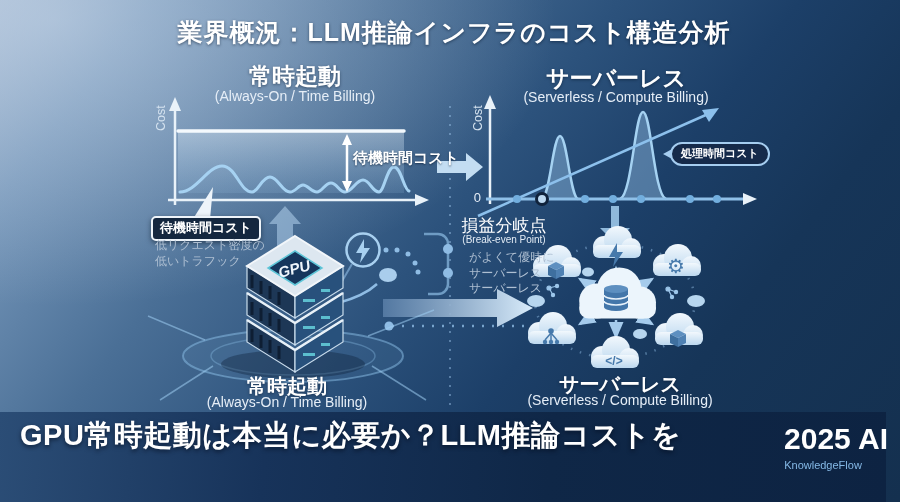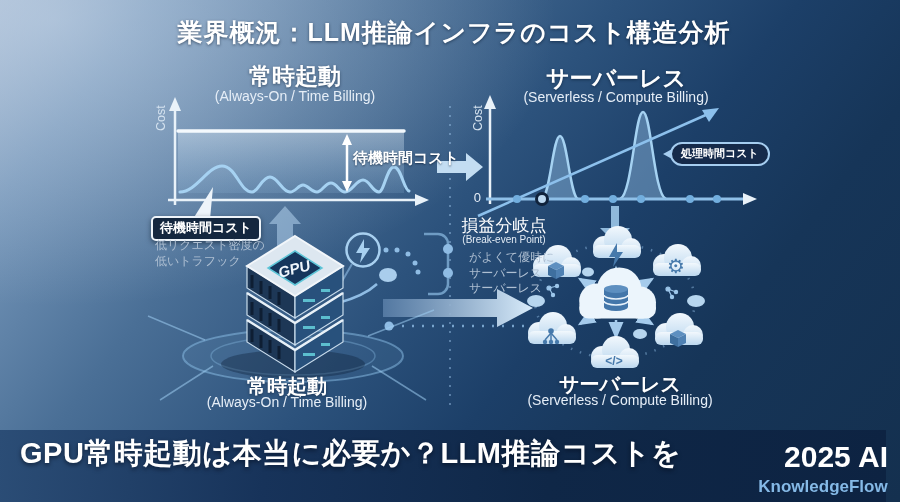--- a/index.html
+++ b/index.html
@@ -21,26 +21,26 @@
   .badge{background:#14273f;border:2px solid #eef4fa;border-radius:5px;
          padding:1px 7px 2px;font-size:13px;font-weight:800;white-space:nowrap;
          box-shadow:0 2px 5px rgba(4,15,30,.5);}
   .pill{background:#152a4a;border:2px solid #a5cdf0;border-radius:12px;
         padding:2px 9px 3px;font-size:11px;font-weight:800;white-space:nowrap;}
   .note{font-size:12px;line-height:15.5px;color:#aebfd2;margin-left:8px;}
   .be-head{font-size:17px;font-weight:400;width:170px;}
   .be-sub{font-size:10px;color:#e3ecf5;width:170px;}
   .botlabel{width:260px;font-size:20px;font-weight:800;text-shadow:0 1px 3px rgba(5,20,40,.5);}
   .botsub{width:300px;font-size:14px;color:#e6eef7;}
-  .footer{left:0;right:14px;bottom:0;height:72px;
+  .footer{left:0;right:14px;bottom:0;height:90px;
           background:linear-gradient(95deg,#2b4d76 0%,#17335a 30%,#0f2747 62%,#0d2342 100%);}
   .headline{left:20px;top:6px;font-size:29px;line-height:35.5px;font-weight:800;
             letter-spacing:.5px;text-shadow:0 2px 4px rgba(0,10,25,.6);}
   .brand1{left:758px;top:10px;width:130px;font-size:30px;font-weight:800;text-align:right;}
-  .brand2{left:748px;top:47px;width:150px;font-size:17px;font-weight:700;color:#85b9e6;}
+  .brand2{left:748px;top:47px;width:150px;font-size:11px;font-weight:400;color:#85b9e6;}
 </style>
 </head>
 <body>
 
 <div class="stage">
 
   <svg class="abs" style="left:0;top:0" width="900" height="412" viewBox="0 0 900 412">
     <defs>
       <linearGradient id="panel" x1="0" y1="0" x2="0" y2="1">
         <stop offset="0" stop-color="#e3f0fb" stop-opacity=".40"></stop>

